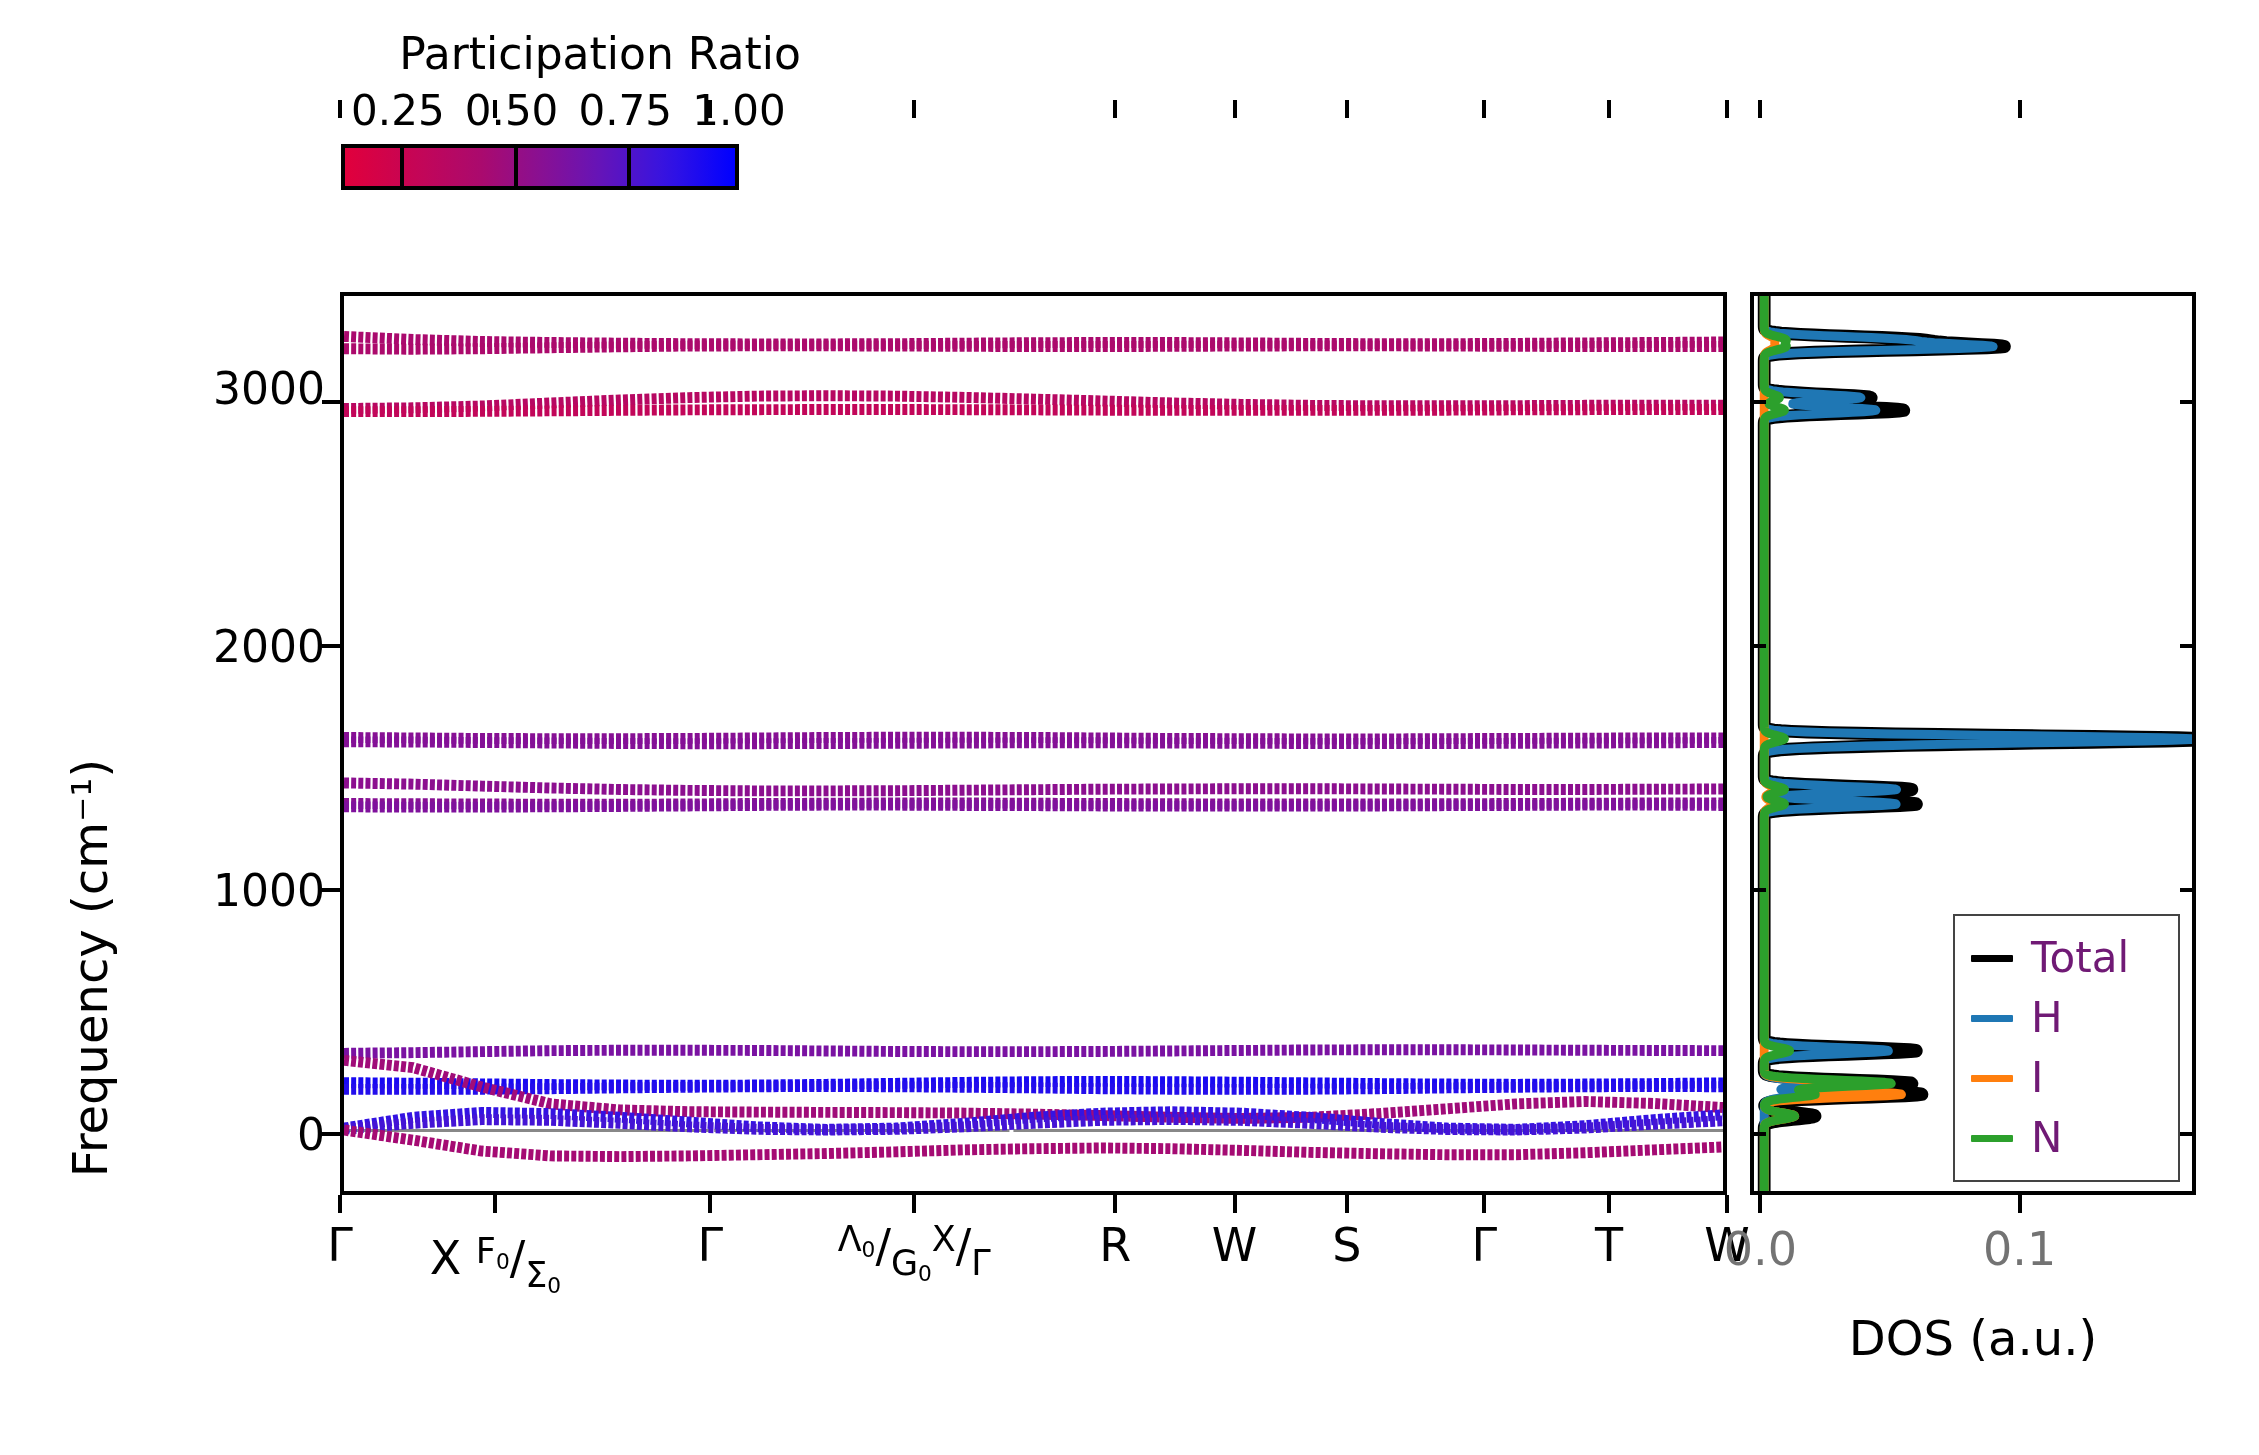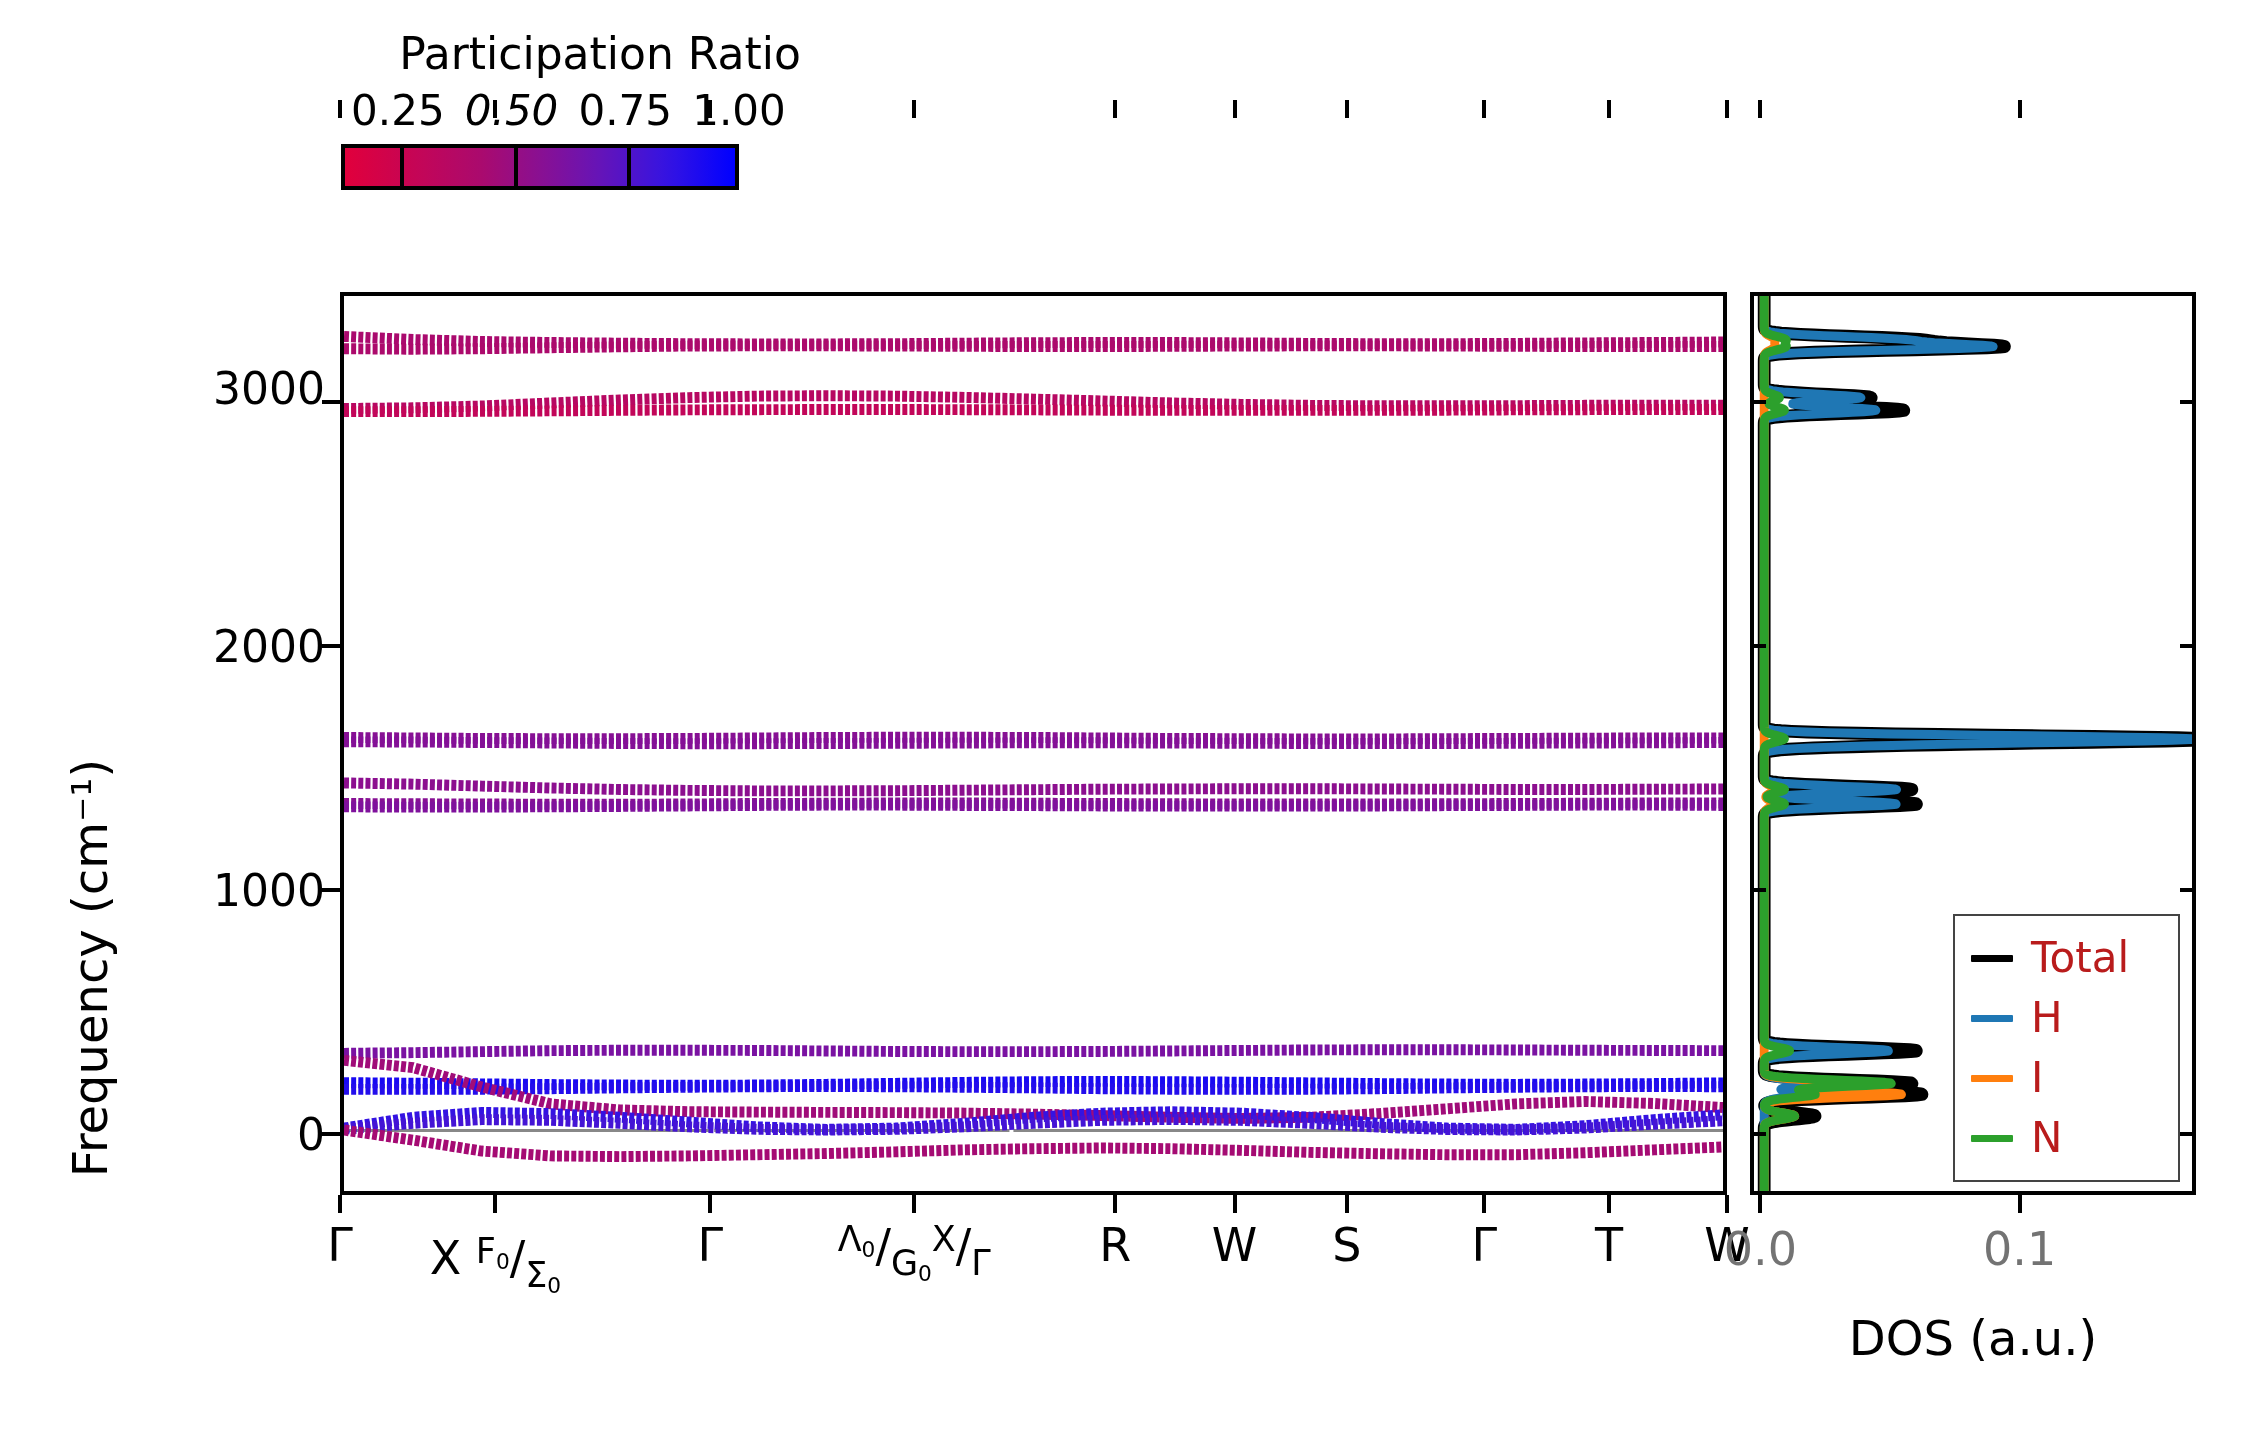--- a/index.html
+++ b/index.html
@@ -85,30 +85,30 @@
 
   
   #dos-legend{
     position:absolute;left:1953px;top:914px;width:227px;height:268px;
     border:2px solid #444;background:#fff;box-sizing:border-box;
     display:flex;flex-direction:column;justify-content:space-around;
     padding:12px 0 12px 16px;
   }
   .legend-row{display:flex;align-items:center;height:48px;}
   .legend-swatch{width:42px;height:7px;margin-right:18px;border-radius:1px;}
-  .legend-text{font-size:42px;color:#b91c1c;line-height:1;}
+  .legend-text{font-size:42px;color:#701a75;line-height:1;}
 </style>
 </head>
 <body>
 
 <div class="abs" id="colorbar-group">
   <div id="colorbar-title">Participation Ratio</div>
   <div id="colorbar-ticklabels">
       <span style="left: 57.8571px;">0.25</span>
-      <span style="left: 171.571px; font-style: italic;">0.50</span>
+      <span style="left: 171.571px;">0.50</span>
       <span style="left: 285.286px;">0.75</span>
       <span style="left: 399px;">1.00</span>
     </div>
   <div id="colorbar-bar">
     <div id="colorbar-gradient" style="background: linear-gradient(to right, rgb(225, 0, 60) 0%, rgb(217, 1, 67) 5%, rgb(209, 3, 74) 10%, rgb(201, 4, 81) 15%, rgb(194, 6, 89) 20%, rgb(186, 7, 96) 25%, rgb(178, 9, 103) 30%, rgb(170, 10, 110) 35%, rgb(159, 12, 122) 40%, rgb(148, 14, 134) 45%, rgb(137, 16, 146) 50%, rgb(126, 17, 158) 55%, rgb(114, 19, 170) 60%, rgb(102, 20, 183) 65%, rgb(88, 20, 195) 70%, rgb(74, 20, 208) 75%, rgb(60, 20, 220) 80%, rgb(46, 17, 230) 85%, rgb(31, 11, 238) 90%, rgb(15, 6, 247) 95%, rgb(0, 0, 255) 100%);"></div>
   <div class="cb-tick" style="left: 54.8571px;"></div>
       <div class="cb-tick" style="left: 168.571px;"></div>
       <div class="cb-tick" style="left: 282.286px;"></div>
     </div>
 </div>

